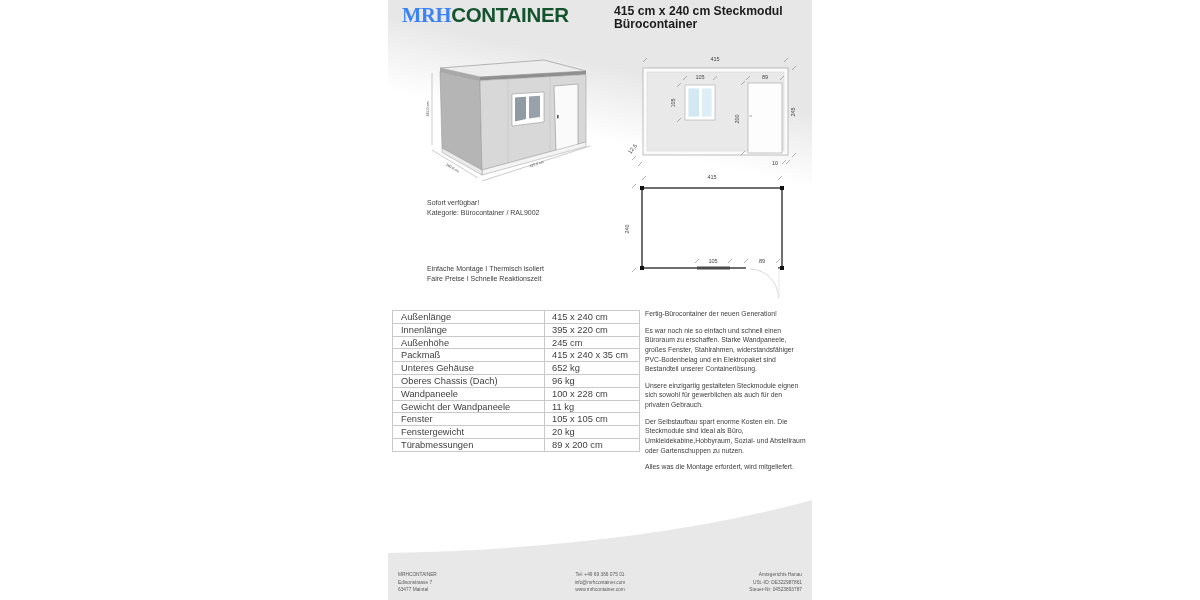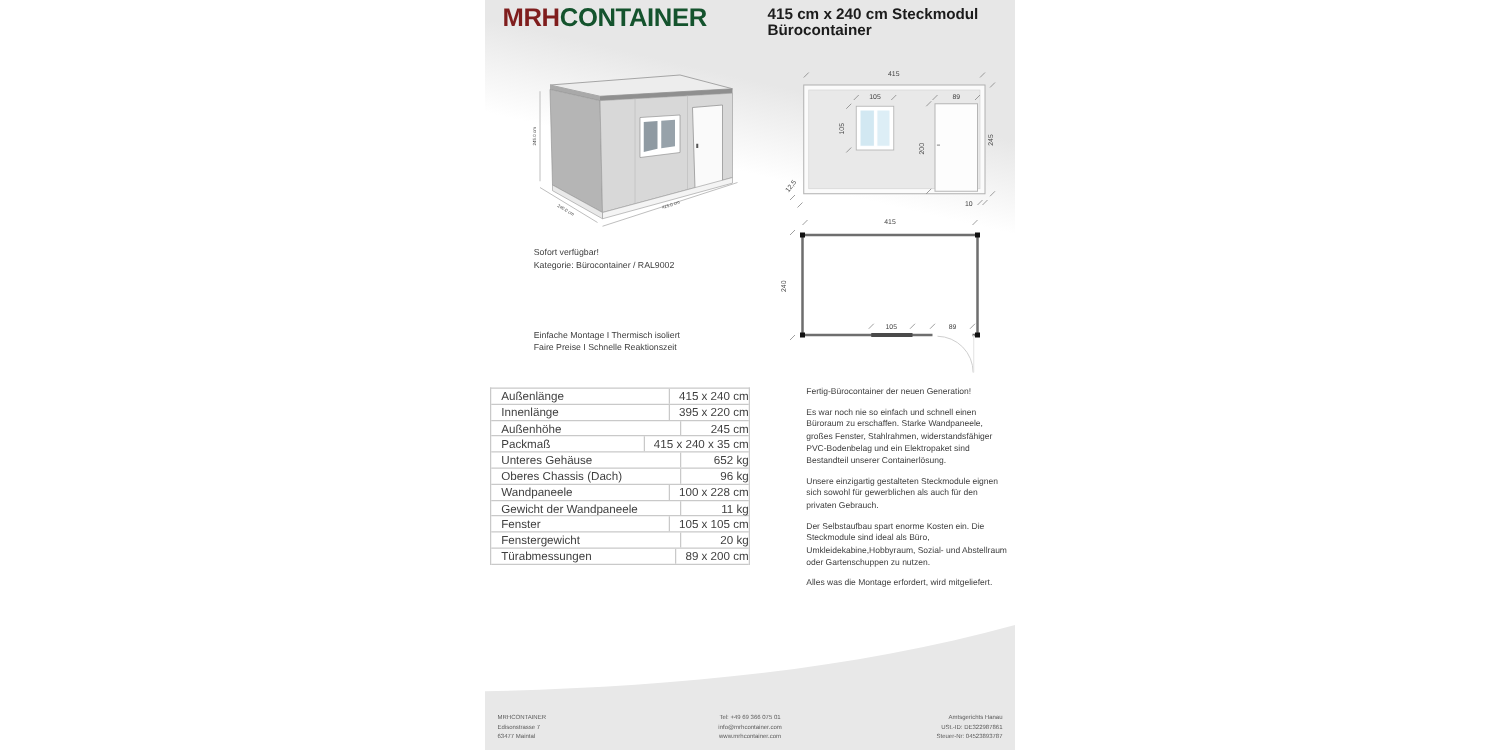--- a/index.html
+++ b/index.html
@@ -6,37 +6,37 @@
   html,body { width:1200px; height:600px; background:#ffffff; font-family:"Liberation Sans", sans-serif; }
   .doc { position:absolute; left:388px; top:0; width:424px; height:600px; background:#fff; overflow:hidden; }
 
   
   .bg-top { position:absolute; left:0; top:0; width:424px; height:215px;
             background:linear-gradient(193deg, #e7e7e7 36%, rgba(231,231,231,0) 60%); }
   .bg-bottom { position:absolute; left:0; top:490px; width:424px; height:110px; }
 
   
   .logo { position:absolute; left:14px; top:3px; font-size:20.5px; font-weight:800; letter-spacing:-0.3px; }
-  .logo .mrh { color:#7f1d1d; }
+  .logo .mrh { color:#3b82f6;font-family:Liberation Serif, serif; }
   .logo .cont { color:#14532d; }
   .title { position:absolute; left:226px; top:5px; width:176px; font-size:12.2px; font-weight:700;
            color:#1c1c1c; line-height:1.1; }
 
   
   .tblock { position:absolute; font-size:7px; line-height:1.45; color:#3d3d3d; }
   .availability { left:39px; top:198px; }
   .features { left:39px; top:264px; }
 
   
-  .spec-table { position:absolute; left:4px; top:310px; width:208px;
+  .spec-table { position:absolute; left:4px; top:310px; width:248px;
                 border:1px solid #c9c9c9; border-bottom:none; background:rgba(255,255,255,0.55); }
   .spec-row { display:flex; height:12.8px; border-bottom:1px solid #c9c9c9; }
   .spec-label { width:152px; padding-left:8px; border-right:1px solid #c9c9c9;
                 font-size:9.3px; line-height:12.8px; color:#3f3f3f; white-space:nowrap; overflow:hidden; }
-  .spec-value { flex:1; padding-left:7px; font-size:9.3px; line-height:12.8px; color:#3f3f3f; white-space:nowrap;text-align:right; }
+  .spec-value { flex:1; padding-left:7px; font-size:9.3px; line-height:12.8px; color:#3f3f3f; white-space:nowrap; }
 
   
   .desc { position:absolute; left:257px; top:309px; width:163px; font-size:6.8px;
           line-height:1.42; color:#3d3d3d; }
   .desc p { margin-bottom:7px; }
 
   
   .iso-svg { position:absolute; left:28px; top:46px; }
   .elev-svg { position:absolute; left:234px; top:50px; }
   .plan-svg { position:absolute; left:230px; top:168px; }

